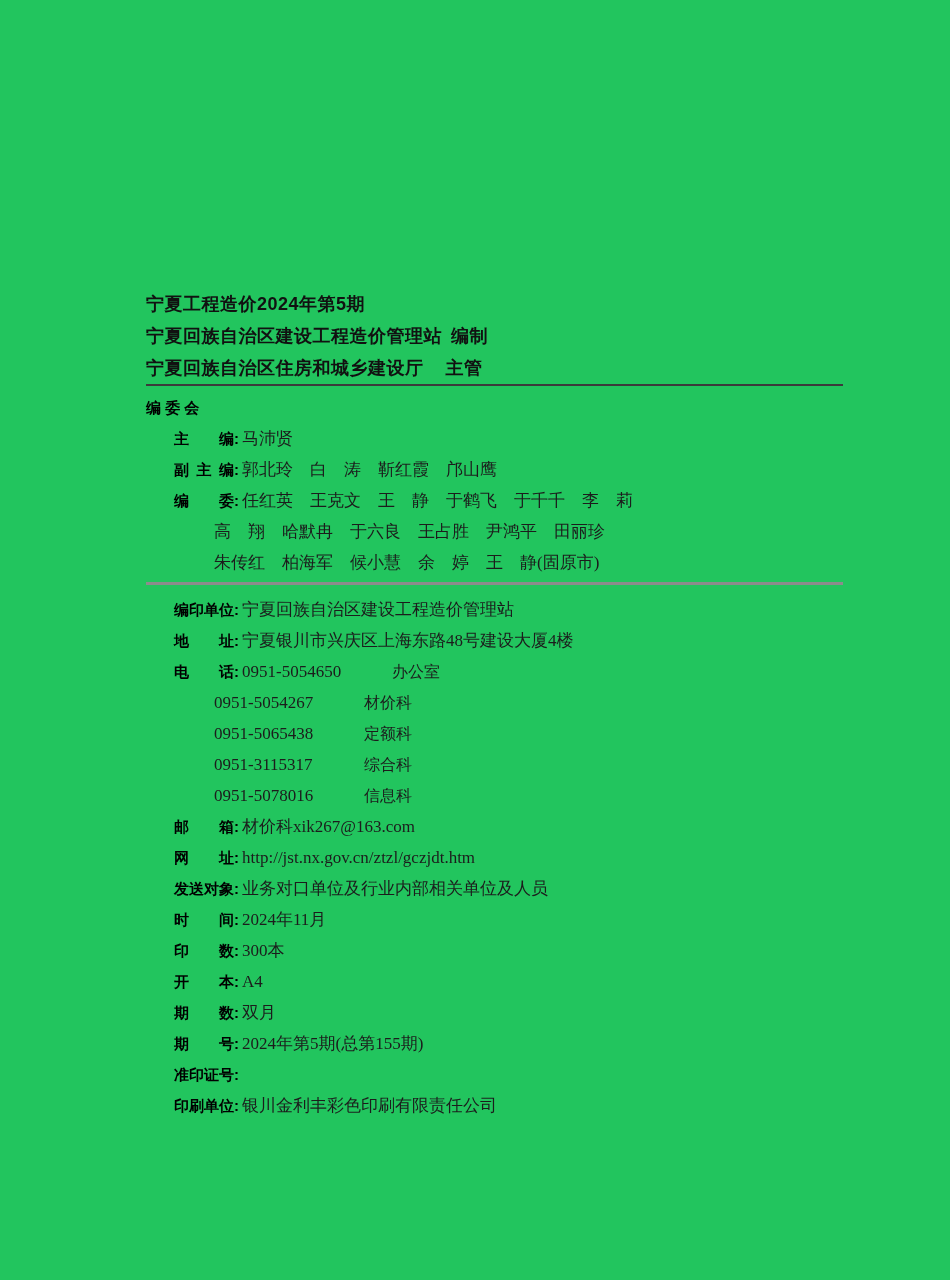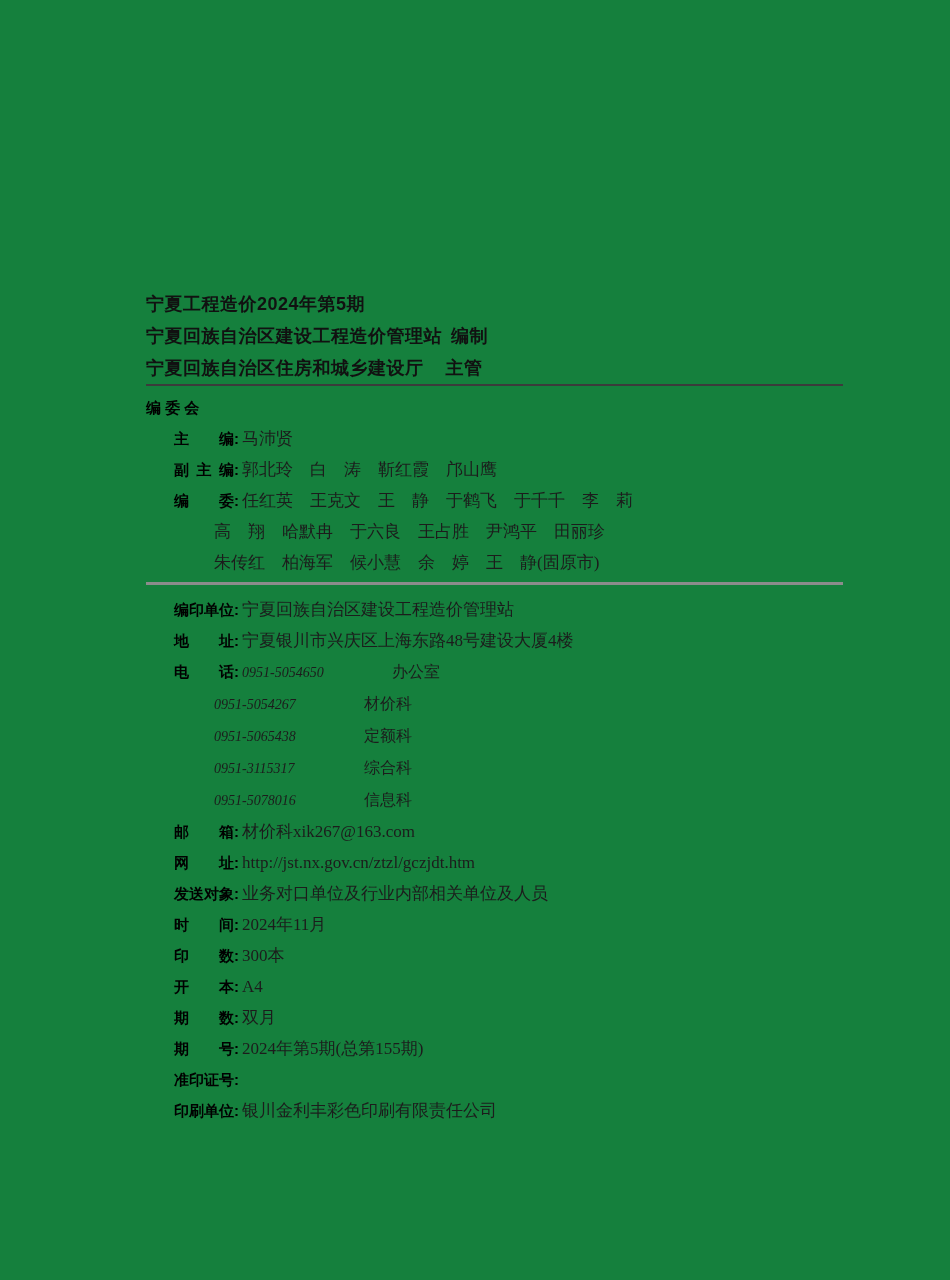--- a/index.html
+++ b/index.html
@@ -1,21 +1,21 @@
 <!DOCTYPE html>
 <html><head>
 <meta charset="utf-8">
 <style>
   html,body{margin:0;padding:0;}
   body{
     width:950px;height:1280px;background:#ffffff;overflow:hidden;
     font-family:"Liberation Serif","DejaVu Serif",serif;
     color:#1c1c1c;
   }
-  .page{position:relative;width:950px;height:1280px;background:#15803d;}
+  .page{position:relative;width:950px;height:1280px;background:#22c55e;}
   .content{position:absolute;left:146px;top:288px;width:697px;}
 
   
   .hdr-line{
     font-family:"Liberation Sans","DejaVu Sans",sans-serif;
     font-weight:bold;font-size:18px;line-height:32px;color:#111;
     letter-spacing:0.5px;white-space:nowrap;
   }
   .role-gap-wide{display:inline-block;margin-left:22px;}
   .role-gap-narrow{display:inline-block;margin-left:9px;}
@@ -39,21 +39,21 @@
     font-family:"Liberation Sans","DejaVu Sans",sans-serif;
     font-weight:bold;font-size:15px;color:#000;
     flex:0 0 8px;width:8px;
   }
   .spacer{flex:0 0 68px;width:68px;}
   .val{font-size:17px;color:#1c1c1c;}
   .board-title{
     font-family:"Liberation Sans","DejaVu Sans",sans-serif;
     font-weight:bold;font-size:15px;color:#000;line-height:31px;
   }
-  .phone-number{display:inline-block;min-width:150px;font-size:14px;font-style:italic;}
+  .phone-number{display:inline-block;min-width:150px;font-size:17px;}
   .phone-dept{font-size:16px;}
 </style>
 </head>
 <body>
 
 <div class="page">
   <div class="content">
 
     <div>
       <div class="hdr-line">宁夏工程造价2024年第5期</div>

